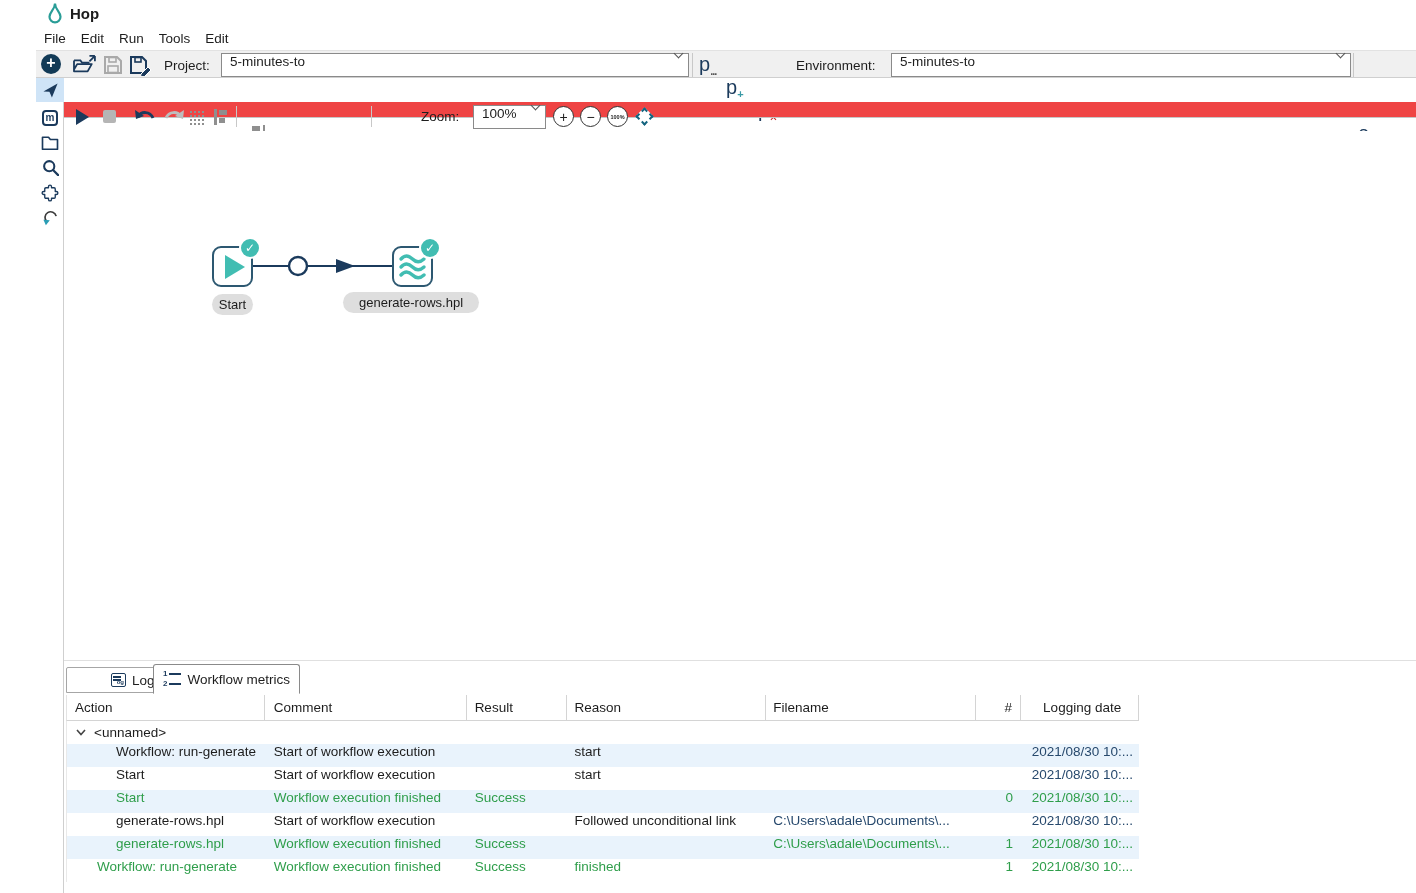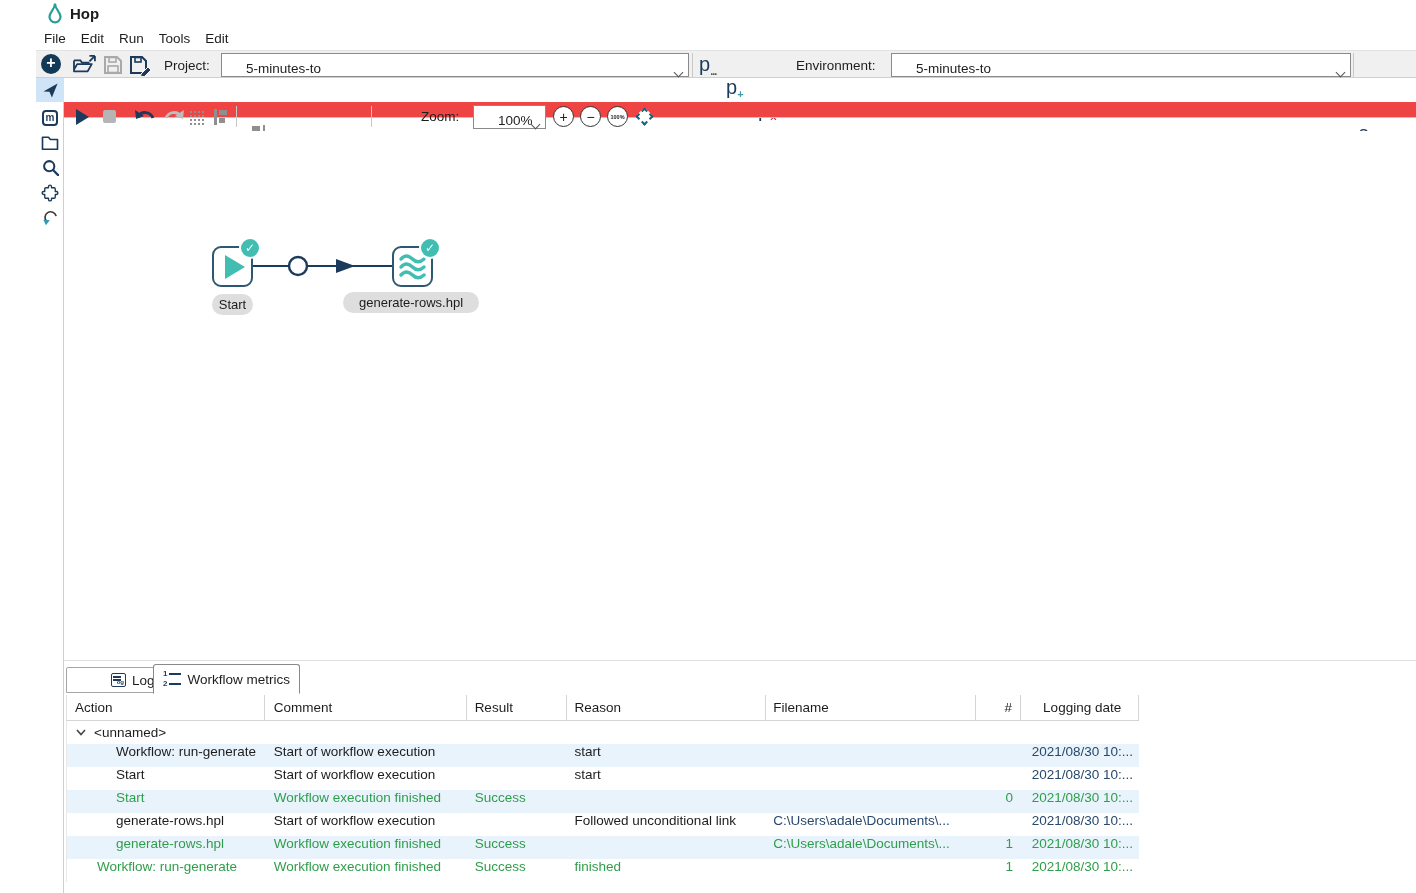--- a/index.html
+++ b/index.html
@@ -11,22 +11,22 @@
   
   #titlebar { left:0; top:0; width:1416px; height:26px; display:flex; align-items:center; }
   #app-title { font-size:15px; font-weight:bold; margin-left:6px; }
   #menubar { left:0; top:26px; width:1416px; height:24px; display:flex; align-items:center; gap:15px; padding-left:8px; }
   .menu-item { font-size:13.5px; cursor:default; }
 
   
   #main-toolbar { left:0; top:50px; width:1416px; height:28px; background:#f0f0f0;
     border-top:1px solid #e2e2e2; border-bottom:1px solid #cfcfcf; }
   .tb-label { font-size:13.5px; color:#1d1d1d; }
-  .combo { background:#fff; border:1px solid #8a8a8a; height:24px; display:flex; align-items:flex-end;
-    padding:0 6px 0 24px; font-size:13.5px; }
+  .combo { background:#fff; border:1px solid #8a8a8a; height:24px; display:flex; align-items:flex-start;
+    padding:0 6px 0 8px; font-size:13.5px; }
   .combo .ctext { flex:1; white-space:nowrap; overflow:hidden; }
   .chev { width:7px; height:7px; border:solid #555; border-width:0 1.4px 1.4px 0;
     transform:rotate(45deg); margin-top:-4px; flex:none; }
   .newbtn { width:20px; height:20px; border-radius:50%; background:#123a56; color:#fff;
     font-size:16px; line-height:18px; text-align:center; font-weight:bold; }
   .lbtn { position:relative; display:flex; align-items:flex-start; }
   .lchar { font-size:20px; line-height:20px; color:#1b3a5c; }
   .sub { font-size:11px; line-height:11px; margin-top:12px; font-weight:bold; }
   .sub-edit { color:#555; letter-spacing:-1px; }
   .sub-add-teal { color:#3a9aa6; }

